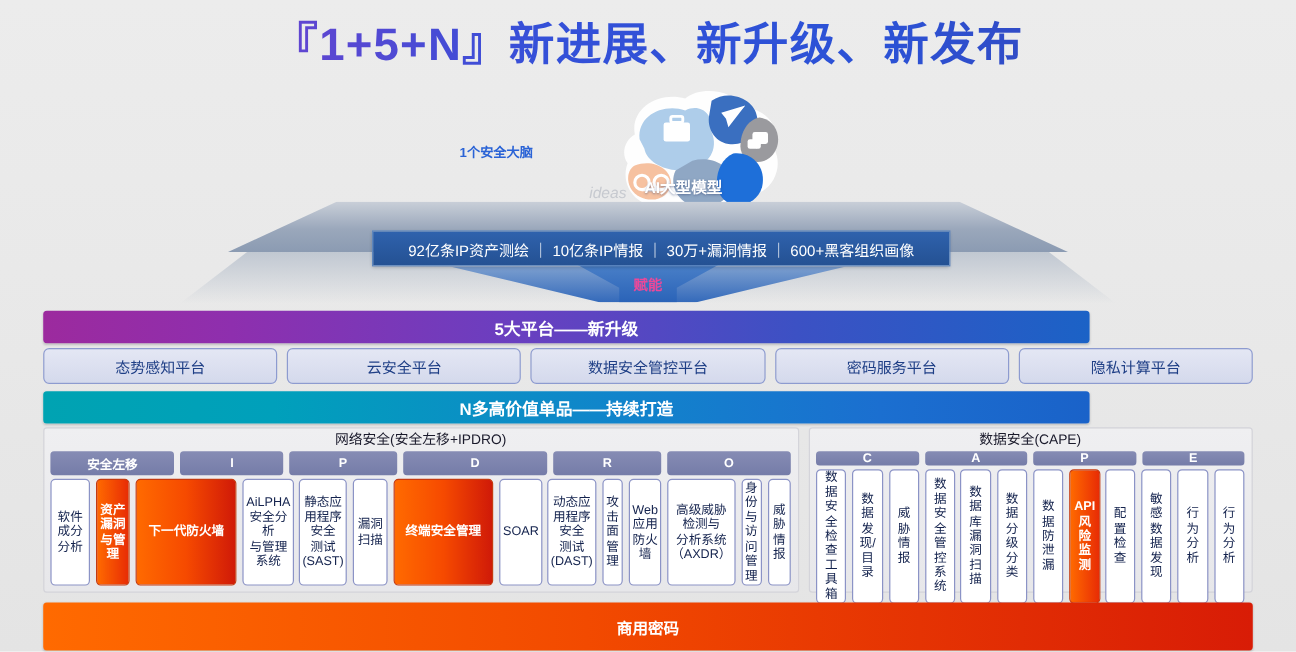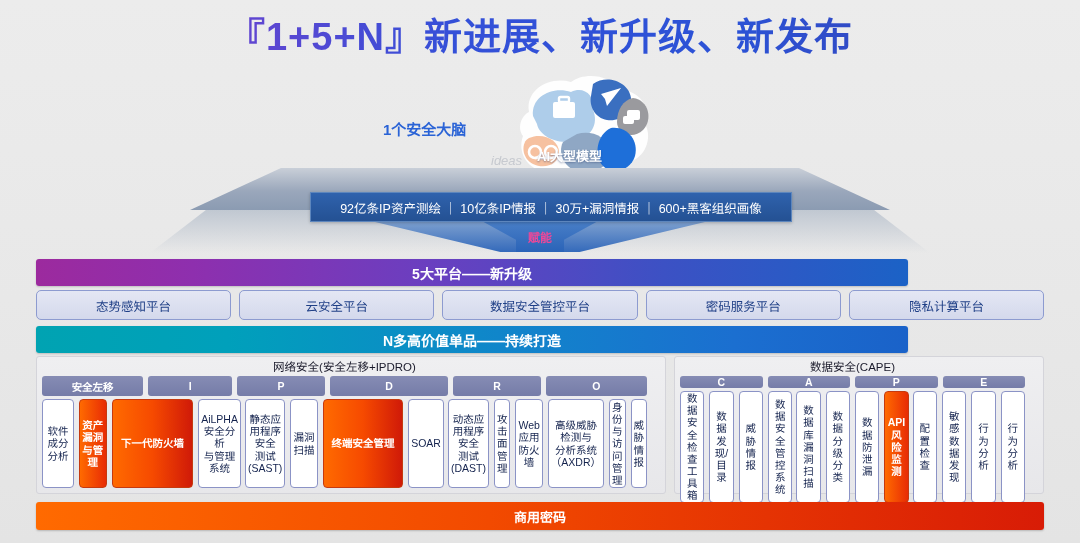--- a/index.html
+++ b/index.html
@@ -15,21 +15,21 @@
     position:absolute;top:6px;left:0;width:1080px;
     text-align:center;font-size:38px;font-weight:bold;letter-spacing:1px;
     background:linear-gradient(90deg,#8e3fbe 0%,#6b43cf 18%,#3450d8 42%,#2b52d6 68%,#3b3fa8 100%);
     -webkit-background-clip:text;background-clip:text;color:transparent;
     white-space:nowrap;
   }
   
   .brain-zone{position:absolute;top:78px;left:0;width:1080px;height:110px;}
   .brain-label{
     position:absolute;left:383px;top:40px;
-    font-size:15px;font-weight:bold;color:#2a63d6;white-space:nowrap;
+    font-size:11px;font-weight:bold;color:#2a63d6;white-space:nowrap;
   }
   .brain-wrap{position:absolute;left:487px;top:-6px;width:170px;height:120px;}
   .ai-label{
     position:absolute;left:537px;top:68px;
     font-size:13px;color:#ffffff;font-weight:bold;white-space:nowrap;
     text-shadow:0 1px 2px rgba(40,60,110,.5);z-index:6;
   }
   .ghost-word{
     position:absolute;left:491px;top:75px;font-size:13px;font-style:italic;
     color:rgba(170,175,185,.55);z-index:2;
@@ -93,21 +93,21 @@
     font-size:12.5px;color:#1f3f86;
   }
   
   .matrix{
     position:absolute;left:36px;top:356px;width:1008px;height:138px;
     display:flex;gap:8px;
   }
   .panel{
     background:linear-gradient(180deg,#efeff1 0%,#e7e7ea 100%);
     border:1px solid #d4d4da;border-radius:3px;
-    padding:2px 18px 5px 5px;box-sizing:border-box;
+    padding:2px 6px 5px 5px;box-sizing:border-box;
     display:flex;flex-direction:column;
   }
   .panel-net{width:630px;}
   .panel-data{flex:1;}
   .panel-title{
     text-align:center;font-size:11.5px;color:#1a1a2b;
     height:17px;line-height:17px;
   }
   .col-heads{display:flex;gap:5px;height:20px;margin-bottom:3px;}
   .col-head{
@@ -127,21 +127,21 @@
   .cell.hot{
     background:linear-gradient(90deg,#ff6a00 0%,#f64a00 50%,#d01a08 100%);
     color:#fff;font-weight:bold;border-color:#c53a10;
   }
   .cell.hot-s{
     background:linear-gradient(90deg,#ff6a00 0%,#e82c05 100%);
     color:#fff;font-weight:bold;border-color:#c53a10;
   }
   
   .bottom-bar{
-    position:absolute;left:36px;top:502px;width:1008px;height:28px;
+    position:absolute;left:36px;top:502px;width:1008px;height:40px;
     background:linear-gradient(90deg,#ff6a00 0%,#f24a00 45%,#d81c06 100%);
     border-radius:3px;display:flex;align-items:center;justify-content:center;
     color:#fff;font-weight:bold;font-size:13px;
     box-shadow:0 1px 2px rgba(0,0,0,.2);
   }
 </style>
 </head>
 <body>
 
 <div class="title">『1+5+N』新进展、新升级、新发布</div>

